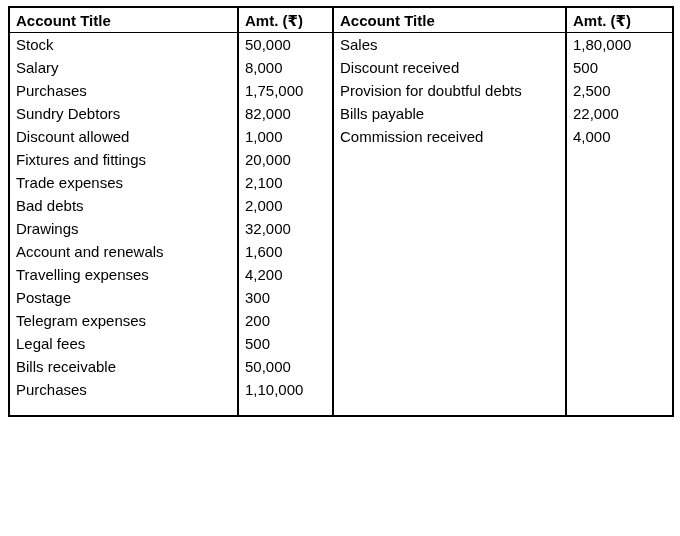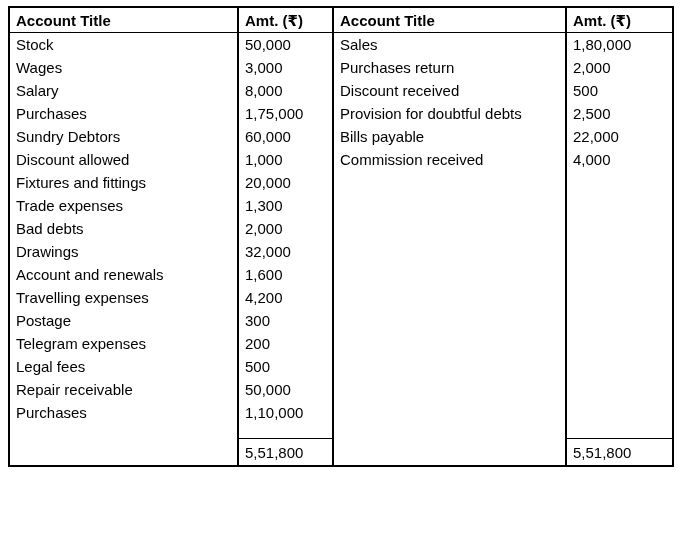--- a/index.html
+++ b/index.html
@@ -70,58 +70,52 @@
       </tr>
     </thead>
     <tbody>
         <tr>
           <td>Stock</td>
           <td>50,000</td>
           <td>Sales</td>
           <td>1,80,000</td>
         </tr>
         <tr>
-          <td>Wages</td>
-          <td>3,000</td>
-          <td>Purchases return</td>
-          <td>2,000</td>
-        </tr>
-        <tr>
           <td>Salary</td>
           <td>8,000</td>
           <td>Discount received</td>
           <td>500</td>
         </tr>
         <tr>
           <td>Purchases</td>
           <td>1,75,000</td>
           <td>Provision for doubtful debts</td>
           <td>2,500</td>
         </tr>
         <tr>
           <td>Sundry Debtors</td>
-          <td>60,000</td>
+          <td>82,000</td>
           <td>Bills payable</td>
           <td>22,000</td>
         </tr>
         <tr>
           <td>Discount allowed</td>
           <td>1,000</td>
           <td>Commission received</td>
           <td>4,000</td>
         </tr>
         <tr>
           <td>Fixtures and fittings</td>
           <td>20,000</td>
           <td></td>
           <td></td>
         </tr>
         <tr>
           <td>Trade expenses</td>
-          <td>1,300</td>
+          <td>2,100</td>
           <td></td>
           <td></td>
         </tr>
         <tr>
           <td>Bad debts</td>
           <td>2,000</td>
           <td></td>
           <td></td>
         </tr>
         <tr>
@@ -154,40 +148,34 @@
           <td></td>
           <td></td>
         </tr>
         <tr>
           <td>Legal fees</td>
           <td>500</td>
           <td></td>
           <td></td>
         </tr>
         <tr>
-          <td>Repair receivable</td>
+          <td>Bills receivable</td>
           <td>50,000</td>
           <td></td>
           <td></td>
         </tr>
         <tr>
           <td>Purchases</td>
           <td>1,10,000</td>
           <td></td>
           <td></td>
         </tr>
       </tbody>
     <tbody>
       <tr class="spacer-row">
         <td></td>
         <td></td>
         <td></td>
         <td></td>
       </tr>
-      <tr class="total-row">
-        <td></td>
-        <td class="total-amt">5,51,800</td>
-        <td></td>
-        <td class="total-amt">5,51,800</td>
-      </tr>
     </tbody>
   </table>
 </div>
 
 </body></html>

